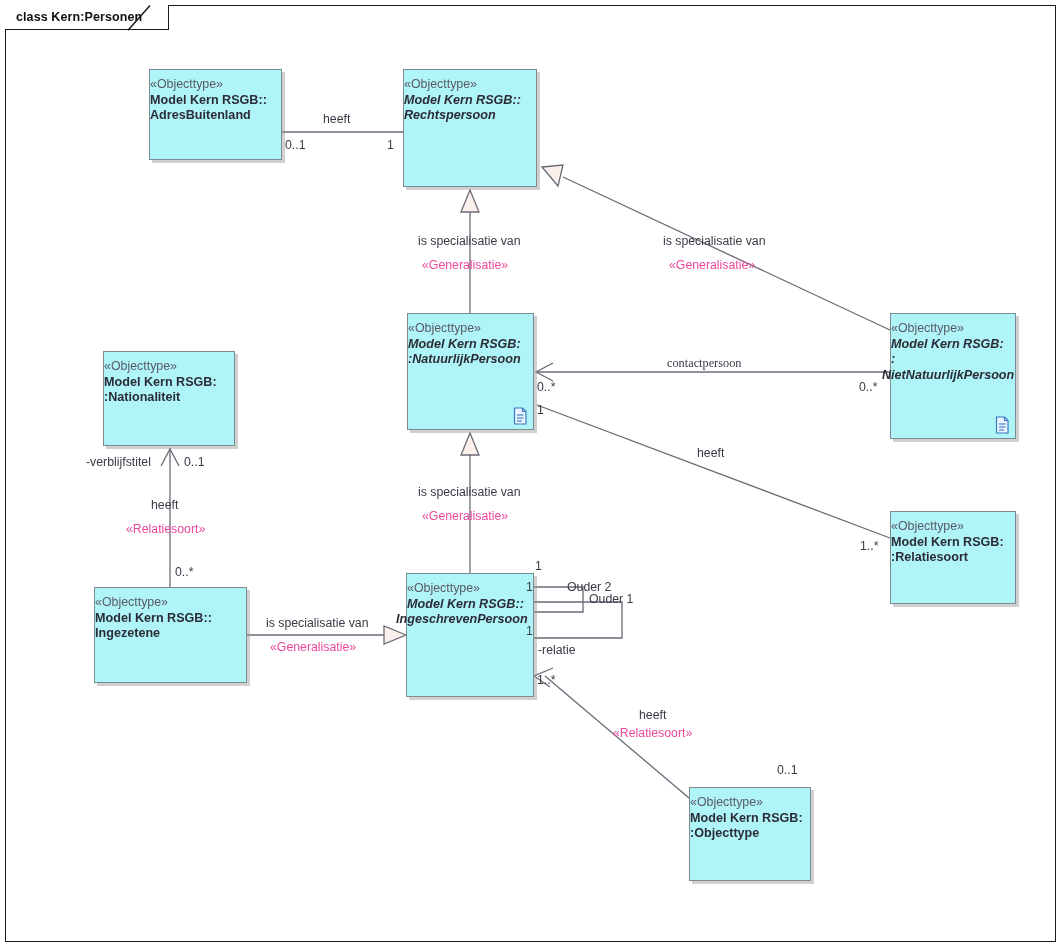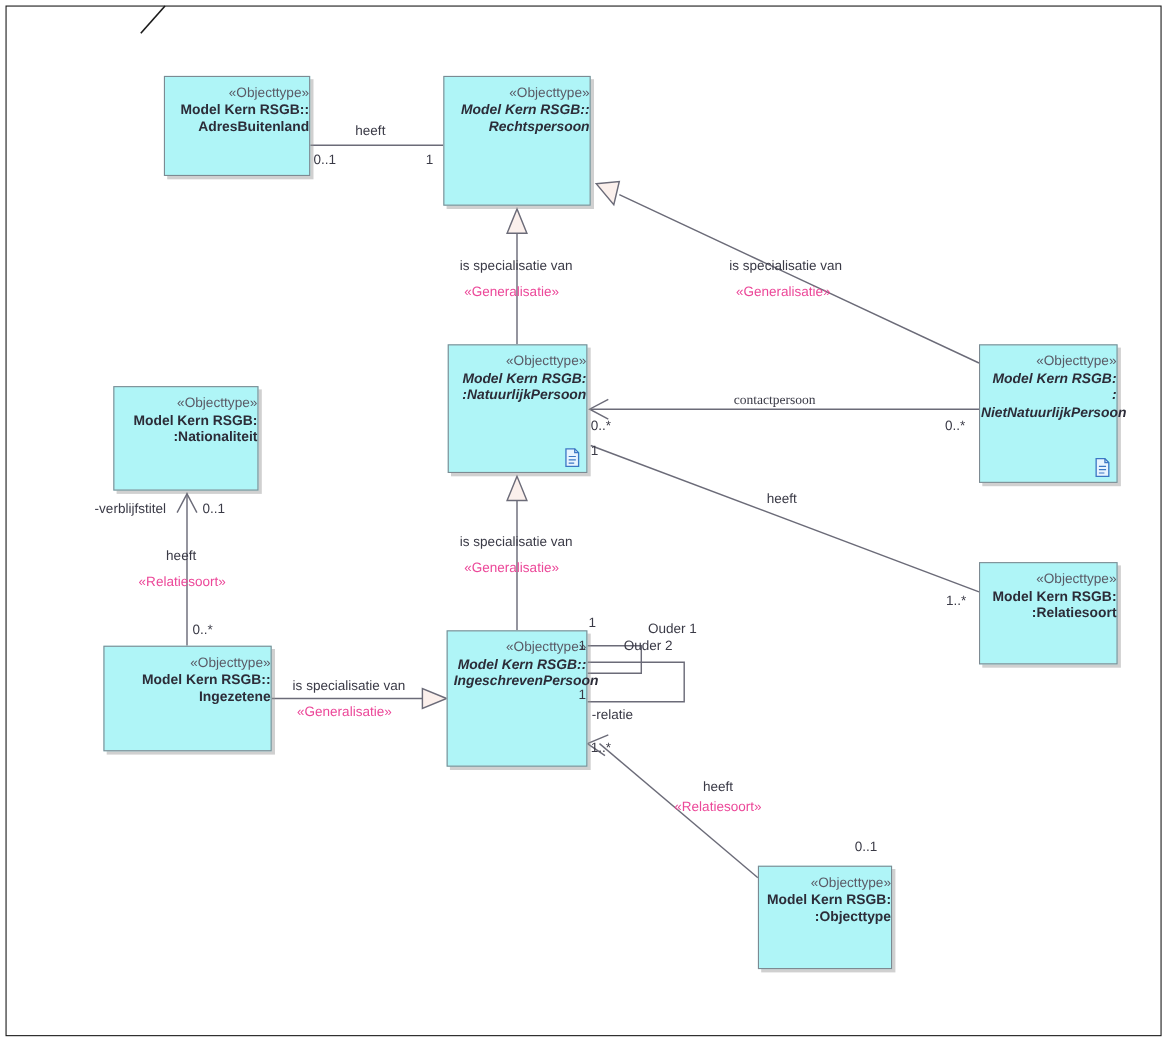--- a/index.html
+++ b/index.html
@@ -68,21 +68,21 @@
   .tri-gen { fill: #fbf0ec; stroke: #6b6b78; stroke-width: 1.3px; }
   .tri-open { fill: none; stroke: #6b6b78; stroke-width: 1.3px; }
 
   
   .cls {
     position: absolute;
     box-sizing: border-box;
     background: #aff5f7;
     border: 1.1px solid #7d8a92;
     box-shadow: 3px 3px 0 0 rgba(150,150,150,0.45);
-    text-align: right;
+    text-align: left;
     color: #3a3a46;
     line-height: 1.26;
   }
   .cls .stereo {
     font-size: 12.4px;
     color: #5a5a66;
     font-weight: normal;
     padding-top: 7px;
   }
   .cls .nm {
@@ -116,20 +116,23 @@
     color: #3a3a46;
     white-space: nowrap;
   }
 </style>
 </head>
 <body>
 
 <div id="canvas">
 
   <div id="frame"></div>
+  <div id="frame-tab">
+    <span>class Kern:Personen</span>
+  </div>
   <svg id="frame-tab-slant">
     <line x1="0" y1="25.2" x2="22" y2="0.5" stroke="#1a1a1a" stroke-width="1.5"></line>
   </svg>
 
   <svg id="links">
 
     <path class="lk" d="M 282,132 L 403,132"></path>
 
     <path class="lk" d="M 470,313 L 470,212"></path>
     <polygon class="tri-gen" points="470,190 461,212 479,212"></polygon>
@@ -254,21 +257,21 @@
 
   <div class="lbl" style="left:266px; top:616px;">is specialisatie van</div>
   <div class="lbl stereolbl" style="left:270px; top:640px;">«Generalisatie»</div>
 
   <div class="lbl" style="left:418px; top:485px;">is specialisatie van</div>
   <div class="lbl stereolbl" style="left:422px; top:509px;">«Generalisatie»</div>
 
   <div class="mult" style="left:535px; top:559px;">1</div>
   <div class="mult" style="left:526px; top:580px;">1</div>
   <div class="lbl" style="left:567px; top:580px;">Ouder 2</div>
-  <div class="lbl" style="left:589px; top:564px;">Ouder 1</div>
+  <div class="lbl" style="left:589px; top:592px;">Ouder 1</div>
   <div class="mult" style="left:526px; top:624px;">1</div>
   <div class="lbl" style="left:538px; top:643px;">-relatie</div>
   <div class="mult" style="left:537px; top:673px;">1..*</div>
 
   <div class="lbl" style="left:639px; top:708px;">heeft</div>
   <div class="lbl stereolbl" style="left:613px; top:726px;">«Relatiesoort»</div>
   <div class="mult" style="left:777px; top:763px;">0..1</div>
 
 </div>
 

